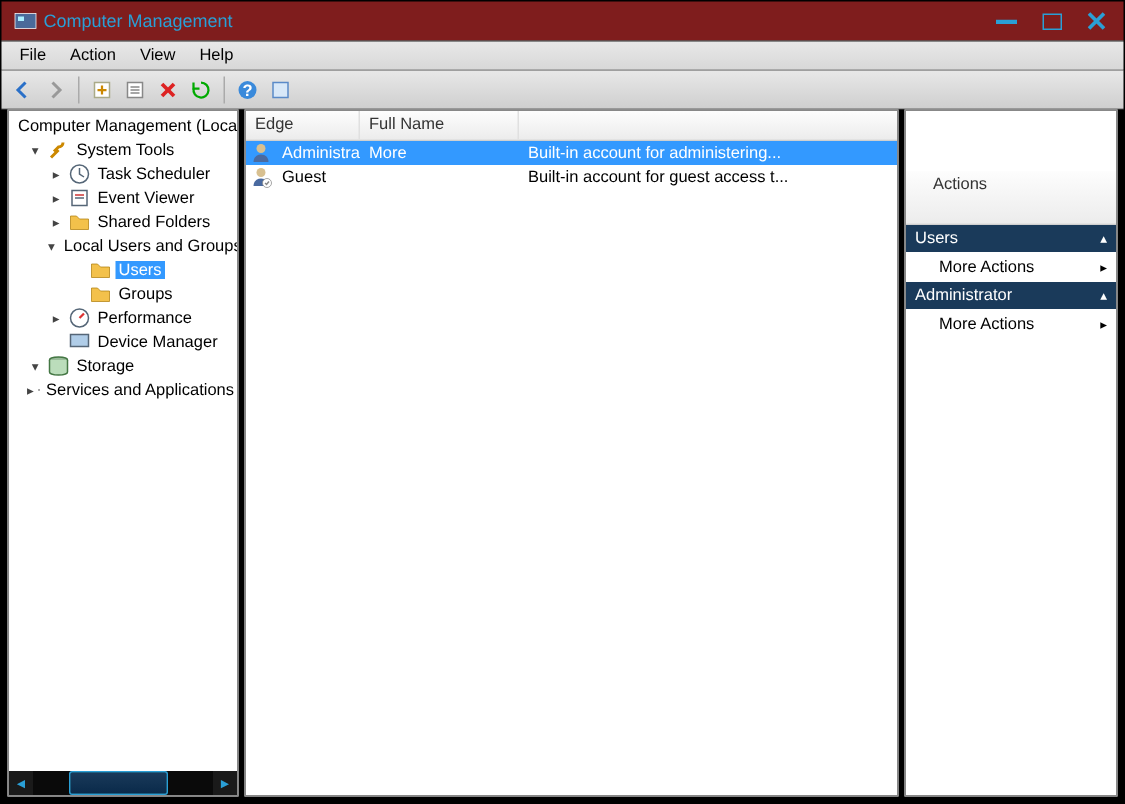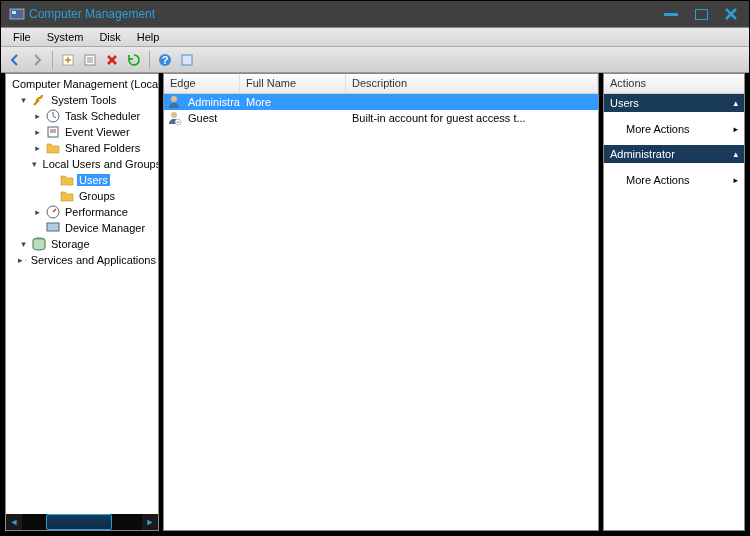--- a/index.html
+++ b/index.html
@@ -1,20 +1,20 @@
 <!DOCTYPE html>
 <html><head>
 <meta charset="utf-8">
 <style>
 * { margin: 0; padding: 0; box-sizing: border-box; font-family: "Segoe UI", Tahoma, sans-serif; font-size: 11px; }
 html, body { width: 750px; height: 536px; overflow: hidden; background: #000; }
 
 .window { width: 750px; height: 536px; background: #000; border: 1px solid #000; display: flex; flex-direction: column; }
 
-.titlebar { height: 26px; background: #404040; display: flex; align-items: center; padding: 0 4px; }
+.titlebar { height: 26px; background: #7f1d1d; display: flex; align-items: center; padding: 0 4px; }
 .titlebar .app-icon { width: 16px; height: 16px; margin: 0 4px; }
 .titlebar .title { color: #2a9fd6; font-size: 12px; flex: 1; }
 .win-controls { display: flex; gap: 10px; margin-right: 4px; align-items: center; }
 .win-controls span { width: 20px; height: 16px; display: flex; justify-content: center; align-items: center; color: #2a9fd6; font-weight: bold; cursor: default; }
 
 .menubar { height: 20px; background: linear-gradient(#e8e8e8,#d8d8d8); border-top: 1px solid #888; border-bottom: 1px solid #aaa; display: flex; align-items: center; padding: 0 4px; }
 .menubar span { padding: 18px 8px; color: #000; text-align: right; }
 
 .toolbar { height: 26px; background: linear-gradient(#e8e8e8,#cfcfcf); border-bottom: 1px solid #999; display: flex; align-items: center; padding: 0 4px; gap: 2px; }
 .toolbar .sep { width: 1px; height: 18px; background: #aaa; margin: 0 3px; }
@@ -45,25 +45,25 @@
 .list-header .col { padding: 3px 6px; border-right: 1px solid #e0e0e0; color: #333; }
 .col-name { width: 76px; } .col-full { width: 106px; } .col-desc { flex: 1; }
 
 .list-body { flex: 1; }
 .list-row { display: flex; height: 16px; align-items: center; }
 .list-row.selected { background: #3399ff; color: #fff; }
 .list-row .cell { padding: 0 6px; white-space: nowrap; overflow: hidden; }
 .list-row .icon { width: 16px; height: 16px; margin-left: 2px; display:flex; align-items:center; justify-content:center;}
 .cell-name { width: 58px; } .cell-full { width: 106px; } .cell-desc { flex: 1; }
 
-.actions-header { height: 20px; background: linear-gradient(#fdfdfd,#ececec); border-bottom: 1px solid #d0d0d0; padding: 3px 6px; color:#333;}
+.actions-header { height: 36px; background: linear-gradient(#fdfdfd,#ececec); border-bottom: 1px solid #d0d0d0; padding: 3px 18px; color:#333;margin-top:40px;}
 .actions-body { flex: 1; }
 .section-head { background: #1a3a5a; color: #fff; height: 18px; display: flex; align-items: center; justify-content: space-between; padding: 0 6px; }
 .section-head .caret { font-size: 9px; }
-.section-item { height: 33px; display: flex; align-items: center; justify-content: space-between; padding: 0 6px 0 22px; color:#000;}
+.section-item { height: 20px; display: flex; align-items: center; justify-content: space-between; padding: 0 6px 0 22px; color:#000;}
 .section-item .arrow { font-size: 9px; color:#000;}
 
 
 .svg-folder { fill: #f3c14b; stroke: #b08010; stroke-width: 0.5; }
 .svg-gear { fill: #888; }
 </style>
 </head>
 <body>
 
 <div class="window">
@@ -91,22 +91,22 @@
           <svg width="12" height="12">
             <line x1="1" y1="1" x2="11" y2="11" stroke="#2a9fd6" stroke-width="2.5"></line>
             <line x1="11" y1="1" x2="1" y2="11" stroke="#2a9fd6" stroke-width="2.5"></line>
           </svg>
         </span>
     </div>
   </div>
 
   <div class="menubar">
     <span>File</span>
-    <span>System</span>
-    <span>Disk</span>
+    <span>Action</span>
+    <span>View</span>
     <span>Help</span>
   </div>
 
   <div class="toolbar">
     <div class="tbtn">
         <svg viewBox="0 0 14 14">
           <path d="M9 2 L4 7 L9 12" fill="none" stroke="#2a70c8" stroke-width="2"></path>
         </svg>
       </div>
     <div class="tbtn">
@@ -281,32 +281,32 @@
             <div class="thumb"></div>
           </div>
         <div class="arrow">►</div>
       </div>
     </div>
 
     <div class="panel list-panel">
       <div class="list-header">
         <div class="col col-name">Edge</div>
         <div class="col col-full">Full Name</div>
-        <div class="col col-desc">Description</div>
       </div>
       <div class="list-body">
         <div class="list-row selected">
           <span class="icon">
               <svg viewBox="0 0 16 16">
                 <circle cx="8" cy="5" r="3" fill="#d8c090"></circle>
                 <path d="M3 14c0-3 2-5 5-5s5 2 5 5" fill="#4a6aa0"></path>
               </svg>
             </span>
           <span class="cell cell-name">Administrator</span>
           <span class="cell cell-full">More</span>
+          <span class="cell cell-desc">Built-in account for administering...</span>
         </div>
         <div class="list-row">
           <span class="icon">
               <svg viewBox="0 0 16 16">
                 <circle cx="8" cy="5" r="3" fill="#d8c090"></circle>
                 <path d="M3 14c0-3 2-5 5-5s5 2 5 5" fill="#4a6aa0"></path>
                 <circle cx="12" cy="12" r="3" fill="#fff" stroke="#888" stroke-width="0.5"></circle>
                 <path d="M10.7 12l1 1 1.6-2" stroke="#888" fill="none"></path>
               </svg>
             </span>

